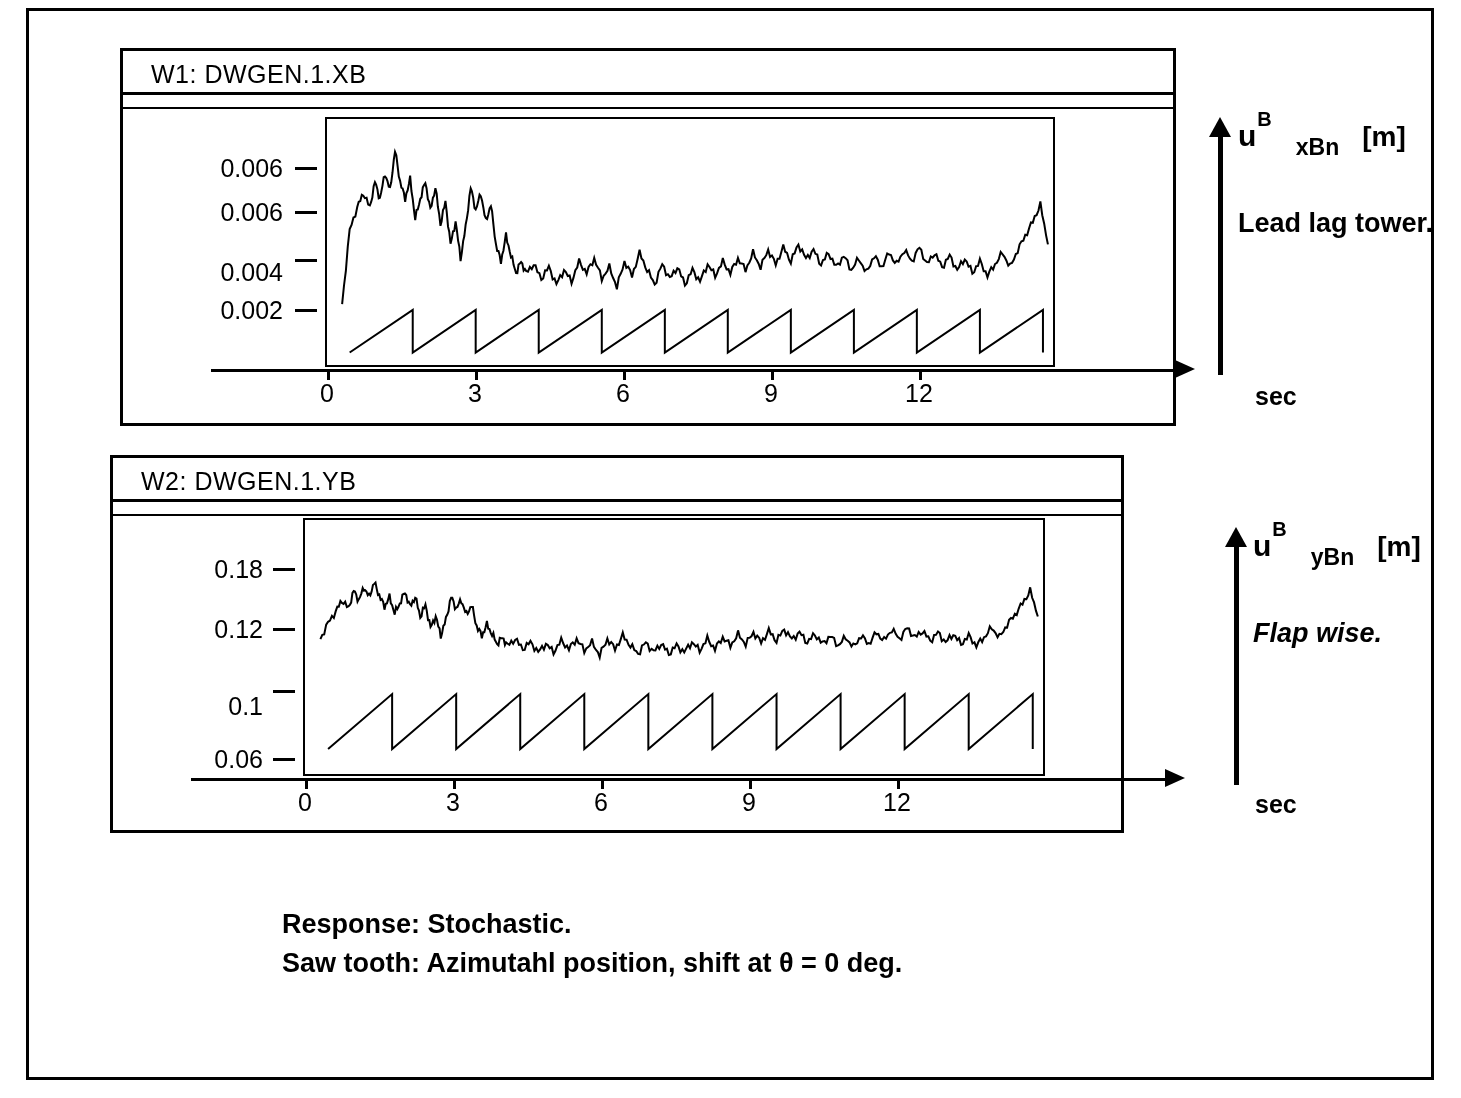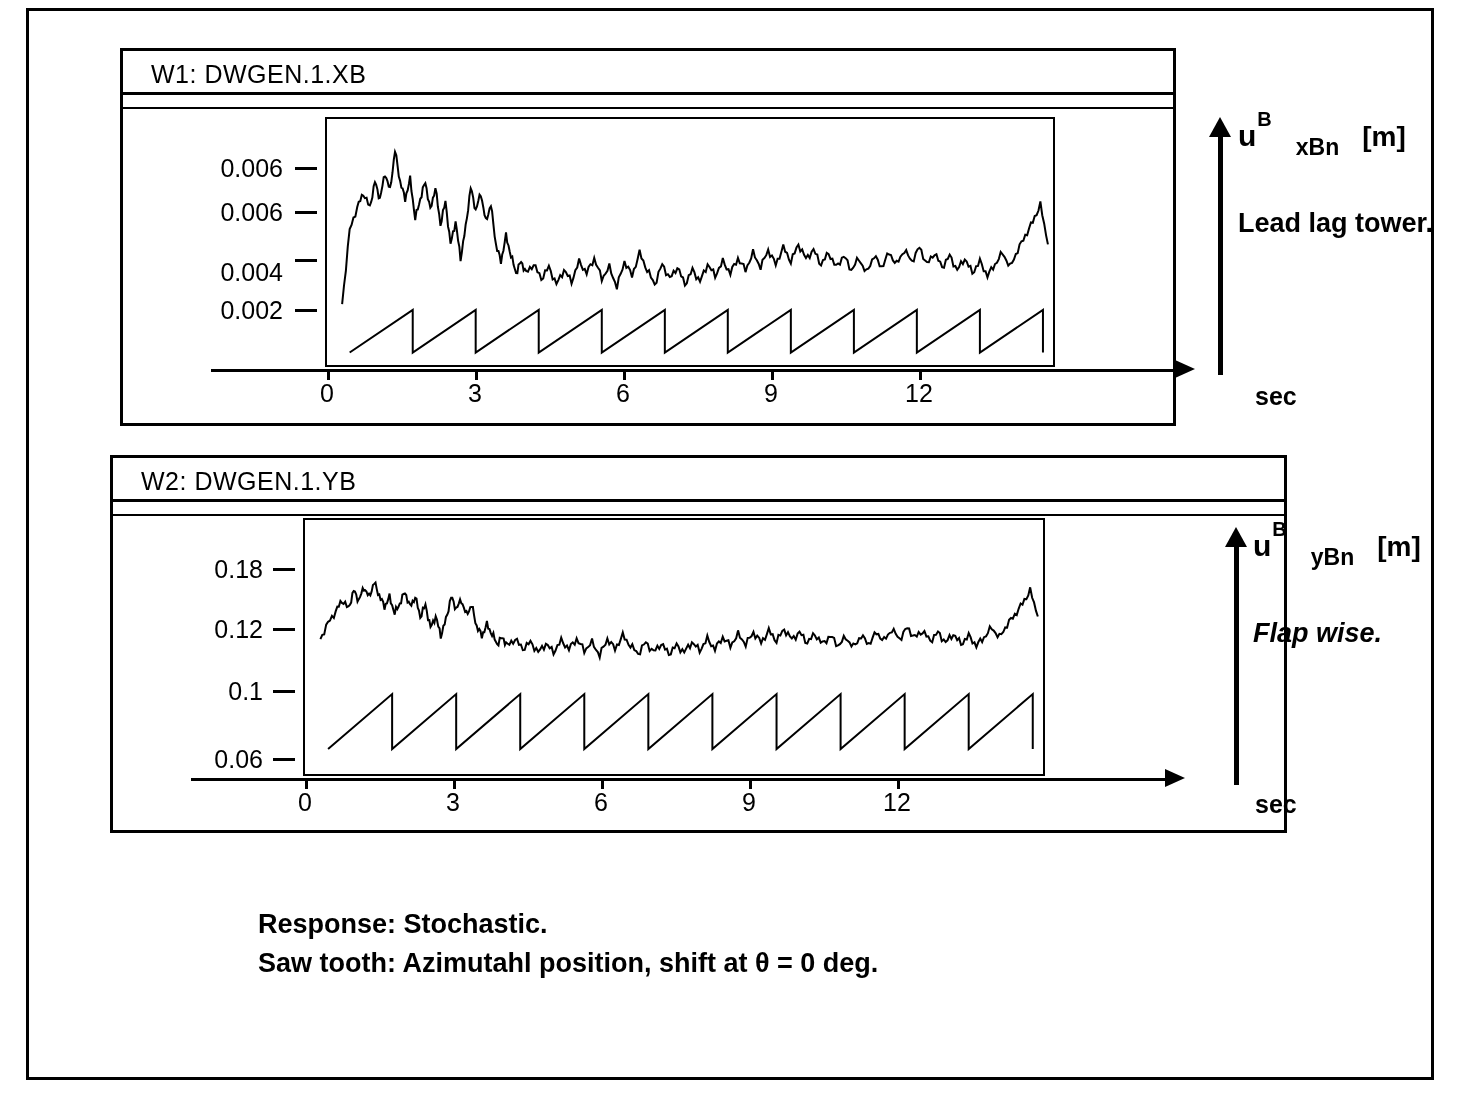--- a/index.html
+++ b/index.html
@@ -25,21 +25,21 @@
     box-sizing: border-box;
   }
   
   .panel {
     position: absolute;
     border: 3px solid #000;
     box-sizing: border-box;
     background: #fff;
   }
   #panel-w1 { left: 120px; top: 48px; width: 1056px; height: 378px; }
-  #panel-w2 { left: 110px; top: 455px; width: 1177px; height: 378px; }
+  #panel-w2 { left: 110px; top: 455px; width: 1014px; height: 378px; }
 
   .panel-titlebar {
     position: absolute;
     left: 0; top: 0; right: 0;
     height: 44px;
     border-bottom: 3px solid #000;
     box-sizing: border-box;
   }
   .panel-title {
     position: absolute;
@@ -161,21 +161,21 @@
   .desc {
     position: absolute;
     font-size: 27px;
     font-weight: bold;
     white-space: nowrap;
   }
 
   
   .caption {
     position: absolute;
-    left: 258px;
+    left: 282px;
     top: 905px;
     font-size: 27px;
     font-weight: bold;
     line-height: 39px;
   }
   .caption div { white-space: nowrap; }
 </style>
 </head>
 <body>
 
@@ -235,21 +235,21 @@
   <div class="panel-subbar"></div>
 
   <div class="ytick" style="left:160px; top:110px;"></div>
   <div class="ytick" style="left:160px; top:170px;"></div>
   <div class="ytick" style="left:160px; top:232px;"></div>
   <div class="ytick" style="left:160px; top:300px;"></div>
 
   <div class="ylabels" style="left:10px; top:0; width:140px; height:100%;">
     <div class="ylabel-row" style="top:111px;">0.18</div>
     <div class="ylabel-row" style="top:171px;">0.12</div>
-    <div class="ylabel-row" style="top:233px;">0.1</div>
+    <div class="ylabel-row" style="top:248px;">0.1</div>
     <div class="ylabel-row" style="top:301px;">0.06</div>
   </div>
 
   <div class="plot-area" id="plot-w2">
     <svg class="plot-svg" viewBox="0 0 742 258" preserveAspectRatio="none">
       <polyline id="curve-w2" fill="none" stroke="#000" stroke-width="2" vector-effect="non-scaling-stroke" points="15.5,121.0 17.4,116.7 19.3,116.3 21.3,106.3 23.2,103.4 25.1,102.2 27.1,97.4 29.0,99.6 30.9,92.6 32.5,88.0 34.0,88.1 35.6,82.3 37.1,84.2 38.8,85.2 40.4,83.0 42.1,88.5 43.8,87.6 45.1,86.2 46.4,83.9 47.7,74.0 49.0,72.1 50.2,72.6 51.5,75.6 52.8,83.0 54.1,80.4 55.4,78.1 56.7,74.5 58.0,69.0 59.3,71.8 60.5,71.3 61.8,72.6 63.1,76.4 64.4,74.8 65.7,76.5 67.0,72.7 68.3,66.1 69.6,64.9 70.9,63.5 72.1,69.9 73.4,76.2 74.7,75.6 76.0,81.2 77.3,80.3 78.6,83.1 79.9,91.1 81.2,85.1 82.4,84.7 83.7,80.4 85.0,74.7 86.3,84.6 87.6,86.6 88.9,91.4 90.2,96.1 91.5,88.3 92.8,90.5 94.0,88.2 95.3,84.8 96.6,84.7 97.9,75.9 99.2,75.2 100.5,74.7 101.8,76.2 103.1,83.9 104.3,83.0 105.6,85.6 106.9,87.1 108.2,82.0 109.5,83.4 110.8,79.0 112.1,79.9 113.4,89.2 114.6,91.9 115.9,99.4 117.2,97.8 118.5,89.1 119.8,89.6 121.1,85.7 122.4,92.0 123.7,101.8 125.0,101.7 126.2,108.7 127.5,106.5 128.8,102.0 130.1,104.6 131.4,97.7 132.7,101.3 134.0,108.3 135.3,110.1 136.5,120.4 137.8,115.2 139.1,107.5 140.4,106.2 141.7,98.5 143.0,96.3 144.3,92.9 145.6,82.3 146.9,79.1 148.1,79.1 149.4,82.7 150.7,90.5 152.0,88.9 153.3,88.3 154.6,84.9 155.9,80.6 157.2,84.7 158.4,85.5 159.7,89.0 161.0,93.3 162.3,92.5 163.6,95.5 164.9,92.9 166.2,88.5 167.5,88.3 168.8,88.4 170.0,96.8 171.3,104.8 172.6,107.1 173.9,112.7 175.2,110.6 176.5,112.9 177.8,120.1 179.1,114.1 180.3,114.1 181.6,108.9 182.9,102.6 184.2,110.4 185.5,110.7 186.8,114.9 188.1,117.8 189.4,114.7 190.7,121.5 191.9,123.6 193.2,126.1 194.5,127.4 195.8,119.7 197.1,120.1 198.4,120.0 199.7,120.4 201.0,127.0 202.2,124.3 203.5,125.4 205.5,126.8 207.4,122.5 209.3,125.6 211.3,121.9 213.2,120.6 215.1,126.8 217.1,126.5 219.0,132.3 220.9,132.0 222.9,124.9 224.8,126.3 226.7,122.8 228.7,126.3 230.6,133.0 232.5,130.0 234.5,133.9 236.4,131.4 238.3,127.9 240.2,131.7 242.2,125.8 244.1,127.0 246.0,130.3 248.0,128.9 249.9,136.6 251.8,132.8 253.8,127.1 255.7,126.6 257.6,119.4 259.6,125.2 261.5,129.5 263.4,127.5 265.4,132.3 267.3,126.0 269.2,124.3 271.2,126.7 273.1,120.2 275.0,125.1 277.0,125.9 278.9,126.3 280.8,135.2 282.8,130.5 284.7,129.1 286.6,127.2 288.6,120.3 290.5,128.9 292.4,131.8 294.4,134.1 296.3,139.7 298.2,129.8 300.1,128.7 302.1,126.7 304.0,120.3 305.9,126.4 307.9,123.9 309.8,126.1 311.7,132.6 313.7,126.5 315.6,127.0 317.5,121.0 319.5,114.3 321.4,121.5 323.3,121.6 325.3,126.8 327.2,129.6 329.1,126.1 331.1,132.1 333.0,133.1 334.9,136.0 336.9,136.4 338.8,127.4 340.7,126.5 342.7,124.2 344.6,125.5 346.5,133.0 348.5,130.8 350.4,132.4 352.3,132.5 354.3,127.7 356.2,131.0 358.1,127.0 360.1,126.1 362.0,131.6 363.9,130.7 365.8,137.2 367.8,136.5 369.7,129.5 371.6,130.3 373.6,125.4 375.5,128.5 377.4,134.5 379.4,131.2 381.3,134.5 383.2,130.6 385.2,126.7 387.1,130.2 389.0,124.2 391.0,126.2 392.9,128.6 394.8,126.8 396.8,134.7 398.7,130.9 400.6,126.1 402.6,125.3 404.5,117.4 406.4,123.7 408.4,128.2 410.3,127.5 412.2,132.9 414.2,125.4 416.1,123.3 418.0,124.9 420.0,118.6 421.9,123.4 423.8,122.7 425.7,122.2 427.7,129.8 429.6,124.4 431.5,123.2 433.5,120.1 435.4,112.1 437.3,119.5 439.3,121.3 441.2,123.8 443.1,128.6 445.1,119.7 447.0,119.6 448.9,118.1 450.9,113.7 452.8,120.3 454.7,117.5 456.7,119.8 458.6,125.4 460.5,120.0 462.5,121.6 464.4,115.9 466.3,109.8 468.3,116.2 470.2,116.0 472.1,122.1 474.1,124.9 476.0,116.7 477.9,117.4 479.9,112.6 481.8,111.3 483.7,117.2 485.6,113.9 487.6,118.2 489.5,120.3 491.4,117.8 493.4,121.6 495.3,115.4 497.2,113.4 499.2,117.0 501.1,116.5 503.0,124.8 505.0,125.4 506.9,120.7 508.8,121.0 510.8,115.0 512.7,117.3 514.6,121.2 516.6,119.4 518.5,124.6 520.4,123.3 522.4,122.9 524.3,125.2 526.2,118.7 528.2,118.8 530.1,118.9 532.0,119.8 534.0,128.2 535.9,127.4 537.8,126.1 539.8,123.8 541.7,117.6 543.6,121.2 545.6,122.7 547.5,124.3 549.4,128.5 551.3,125.4 553.3,126.4 555.2,125.2 557.1,120.0 559.1,120.3 561.0,117.2 562.9,120.0 564.9,125.9 566.8,125.0 568.7,125.7 570.7,119.5 572.6,114.1 574.5,116.1 576.5,115.6 578.4,120.4 580.3,122.0 582.3,118.9 584.2,120.6 586.1,116.4 588.1,114.6 590.0,114.2 591.9,110.5 593.9,115.6 595.8,118.6 597.7,120.2 599.7,121.9 601.6,113.7 603.5,110.7 605.5,110.0 607.4,110.1 609.3,117.8 611.2,117.4 613.2,116.9 615.1,118.5 617.0,113.7 619.0,116.4 620.9,115.2 622.8,112.8 624.8,118.4 626.7,118.1 628.6,122.6 630.6,124.2 632.5,116.8 634.4,116.7 636.4,113.2 638.3,114.9 640.2,123.1 642.2,121.3 644.1,124.0 646.0,122.2 648.0,116.9 649.9,120.9 651.8,117.1 653.8,117.7 655.7,122.0 657.6,119.9 659.6,126.9 661.5,126.2 663.4,120.8 665.4,121.4 667.3,114.8 669.2,119.0 671.1,125.5 673.1,124.2 675.0,129.3 676.9,124.2 678.9,120.5 680.8,124.0 682.7,119.0 684.7,118.2 686.6,115.0 688.5,108.0 690.5,111.0 692.4,112.3 694.3,114.9 696.3,119.1 698.2,115.6 700.1,116.0 702.1,113.8 704.0,109.1 705.9,109.4 707.9,101.3 709.8,99.5 711.7,100.2 713.7,95.2 715.6,96.6 717.5,90.2 719.5,84.8 721.4,86.1 723.3,80.2 725.3,80.5 727.2,76.7 729.1,68.4 731.1,79.0 733.0,83.7 734.9,92.1 736.8,98.0"></polyline>
       <polyline id="saw-w2" fill="none" stroke="#000" stroke-width="2" vector-effect="non-scaling-stroke" points="23.2,232.6 87.6,176.8 87.6,232.6 152.0,176.8 152.0,232.6 216.4,176.8 216.4,232.6 280.8,176.8 280.8,232.6 345.2,176.8 345.2,232.6 409.6,176.8 409.6,232.6 474.1,176.8 474.1,232.6 538.5,176.8 538.5,232.6 602.9,176.8 602.9,232.6 667.3,176.8 667.3,232.6 731.7,176.8 731.7,232.6"></polyline>
     </svg>
   </div>
 

